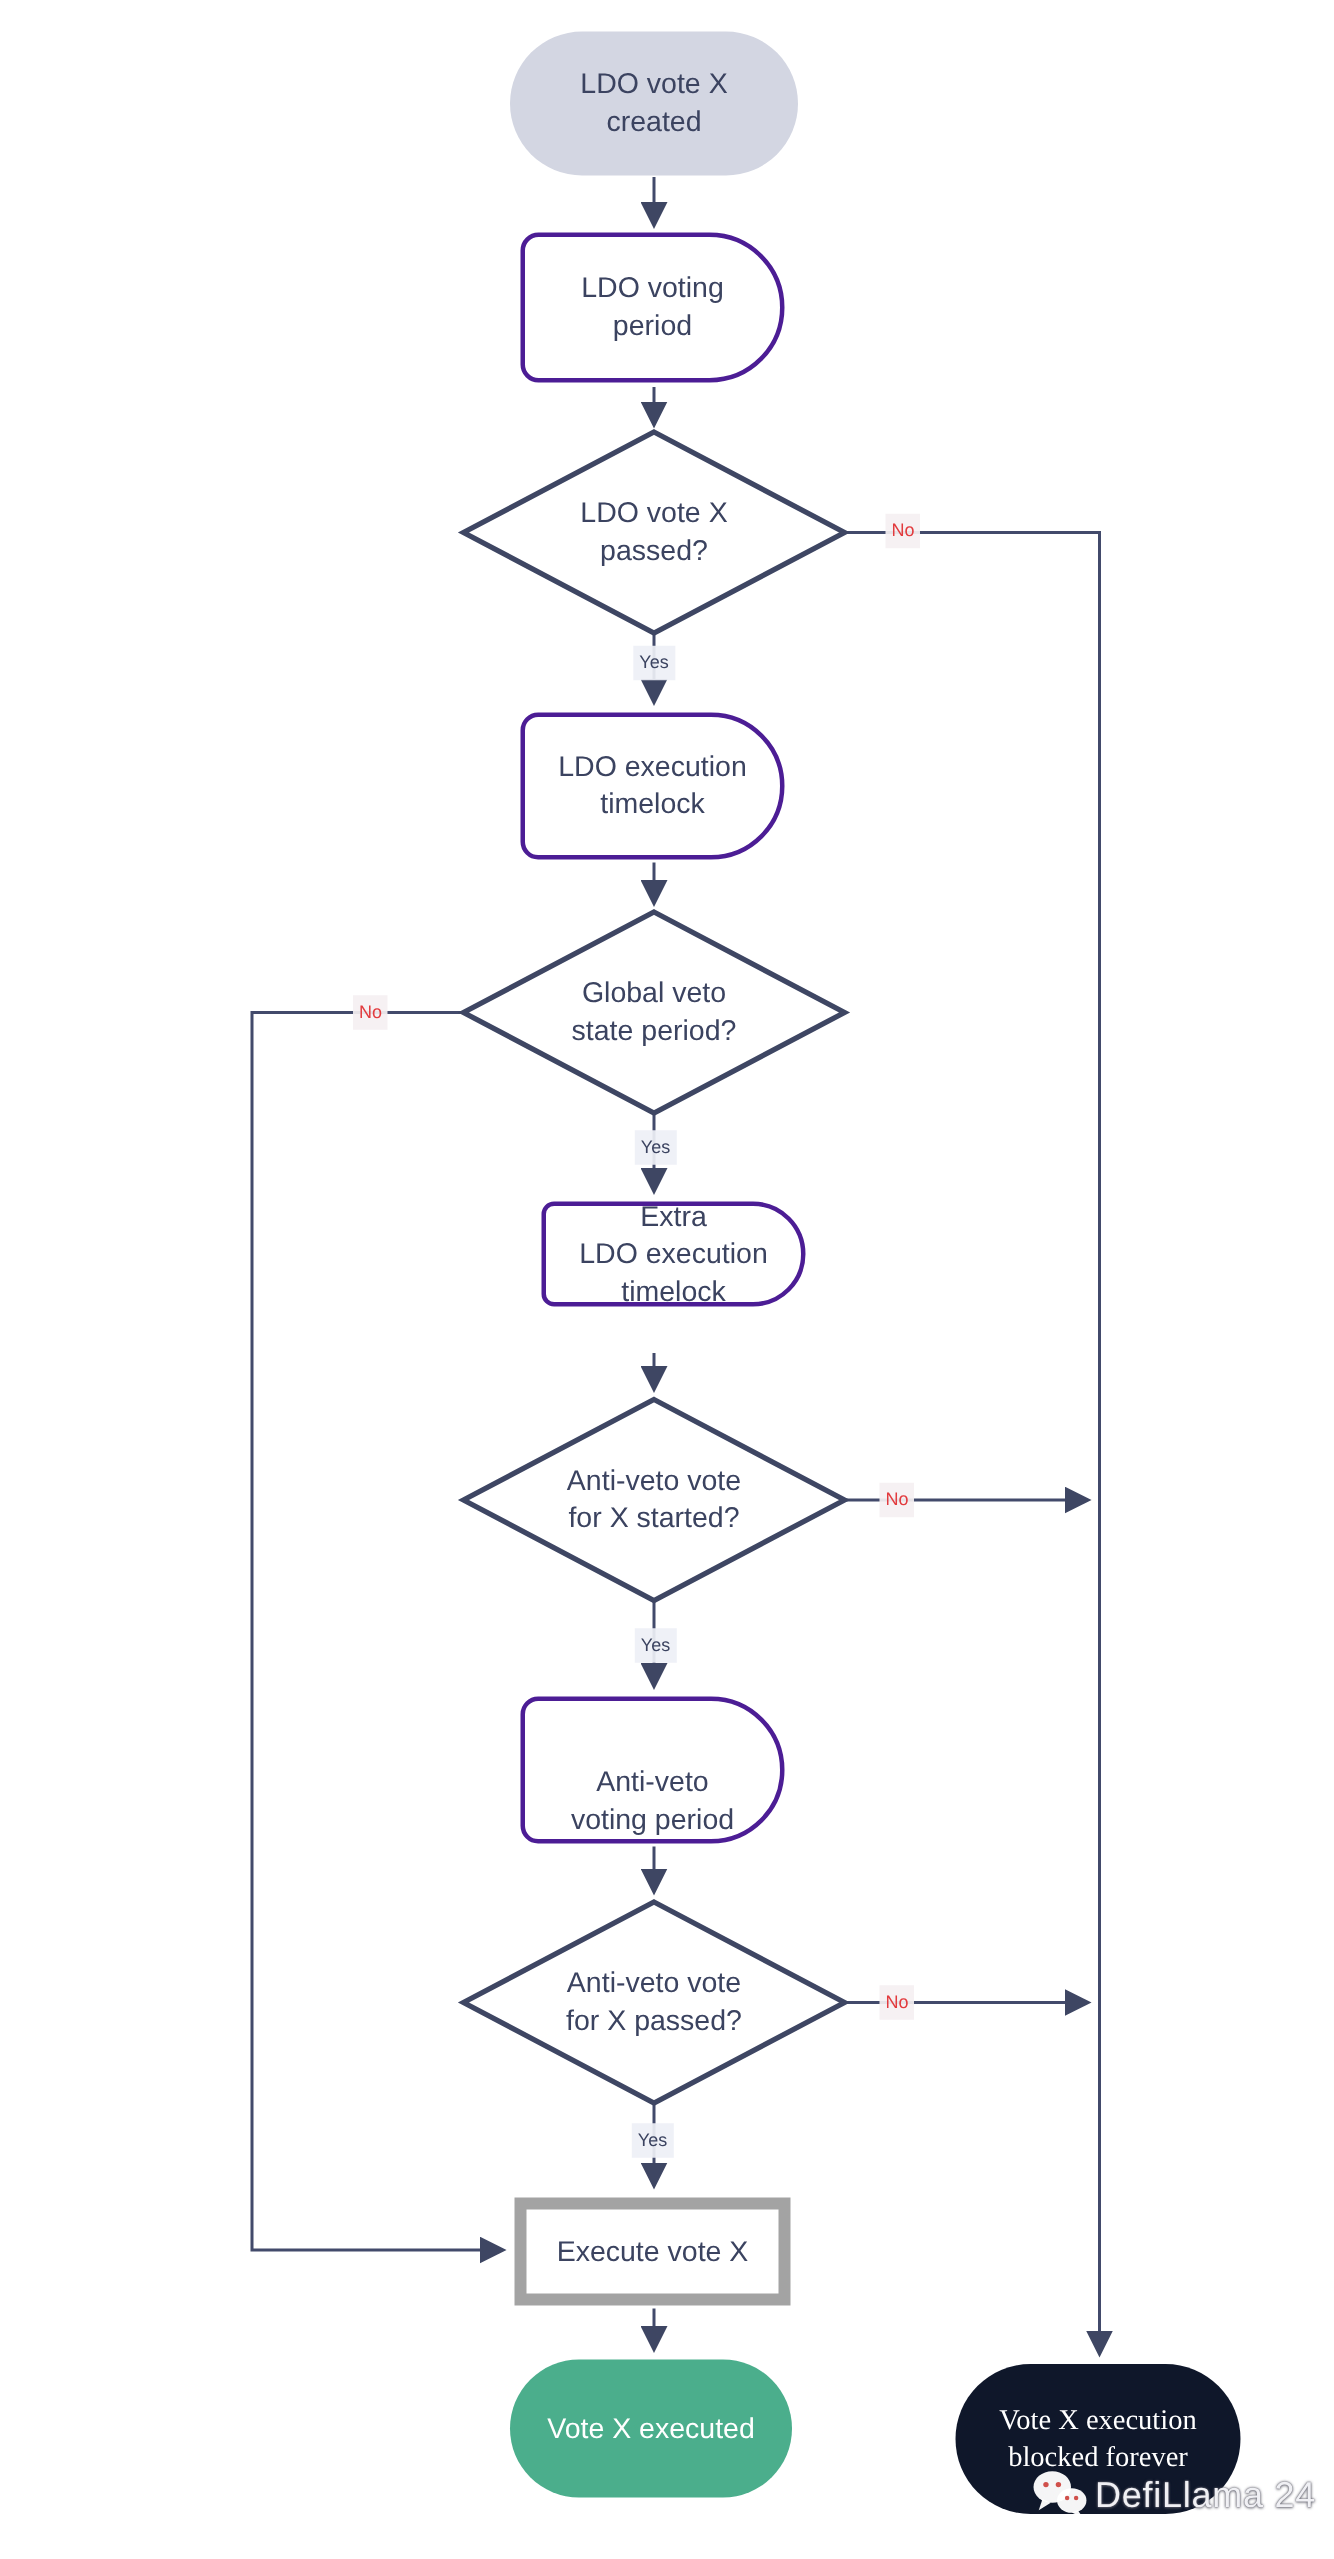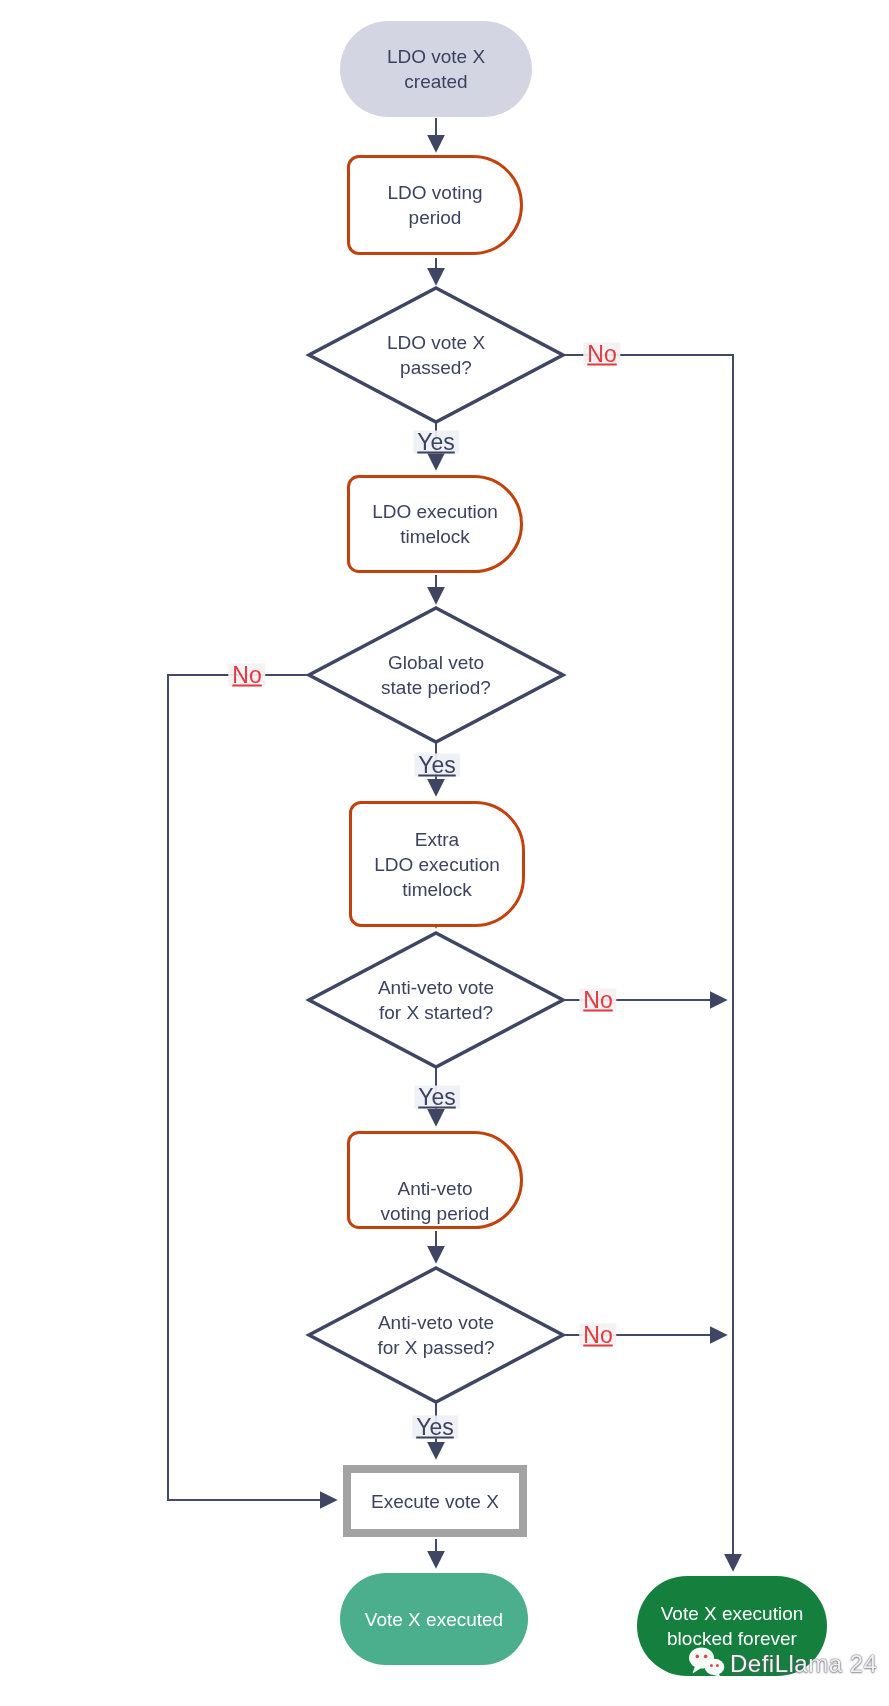--- a/index.html
+++ b/index.html
@@ -7,34 +7,34 @@
     position:relative;width:889px;height:1706px;background:#ffffff;overflow:hidden;
     font-family:"Liberation Sans", sans-serif;
   }
   svg.underlay{position:absolute;left:0;top:0;z-index:1;}
   .node{
     position:absolute;z-index:2;display:flex;flex-direction:column;
     align-items:center;justify-content:center;text-align:center;
     color:#3b4360;font-size:19px;line-height:25px;box-sizing:border-box;
   }
   .pill-start{background:#d3d6e2;border-radius:50px;}
-  .delay{background:#ffffff;border:3px solid #c2410c;border-radius:12px 50px 50px 12px;}
+  .delay{background:#ffffff;border:3px solid #4c1d95;border-radius:12px 50px 50px 12px;}
   .rect{background:#ffffff;border:8px solid #a3a3a3;}
   .pill-end{border-radius:52px;color:#ffffff;}
   .pill-green{background:#4bae8c;}
-  .pill-red{background:#15803d;}
+  .pill-red{background:#0f172a;font-family:Liberation Serif, serif;}
   .dlabel{
     position:absolute;z-index:2;left:316px;width:240px;height:132px;
     display:flex;flex-direction:column;align-items:center;justify-content:center;
     text-align:center;color:#3b4360;font-size:19px;line-height:25px;
   }
   .edge-label{
     position:absolute;z-index:3;transform:translate(-50%,-50%);
-    font-size:23px;line-height:19px;padding:2px 4px;
-    background:rgba(238,240,246,0.92);color:#3b4360;text-decoration:underline;
+    font-size:12px;line-height:19px;padding:2px 4px;
+    background:rgba(238,240,246,0.92);color:#3b4360;
   }
   .edge-label.no{color:#e23b3e;background:rgba(245,240,242,0.92);}
   .watermark{
     position:absolute;z-index:4;left:688px;top:1646px;
     display:flex;align-items:center;gap:5px;
   }
   .watermark-text{
     font-size:24px;font-weight:500;color:#f0f0f4;letter-spacing:0.5px;
     text-shadow:0 0 2px rgba(96,96,108,0.85), 0 1px 2px rgba(96,96,108,0.6), 0 0 1px rgba(96,96,108,0.9);
   }
@@ -91,21 +91,21 @@
   <div class="node delay" style="left:347px;top:475px;width:176px;height:98px;">
     <div>LDO execution</div>
     <div>timelock</div>
   </div>
 
   <div class="dlabel" style="top:609px;">
     <div>Global veto</div>
     <div>state period?</div>
   </div>
 
-  <div class="node delay" style="left:349px;top:801px;width:176px;height:126px;">
+  <div class="node delay" style="left:361px;top:801px;width:176px;height:70px;">
     <div>Extra</div>
     <div>LDO execution</div>
     <div>timelock</div>
   </div>
 
   <div class="dlabel" style="top:934px;">
     <div>Anti-veto vote</div>
     <div>for X started?</div>
   </div>
 

